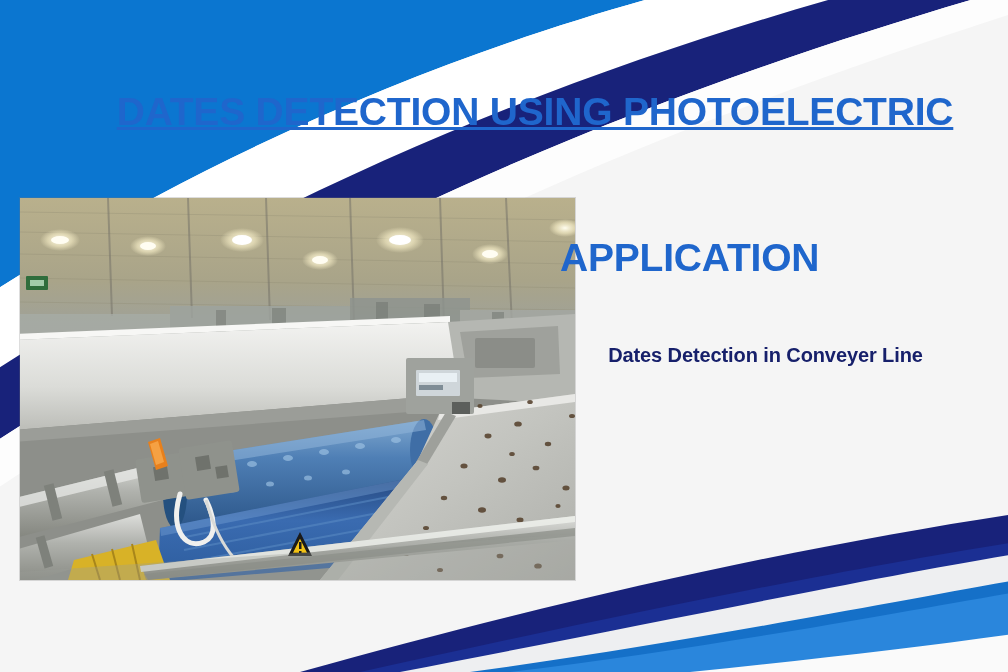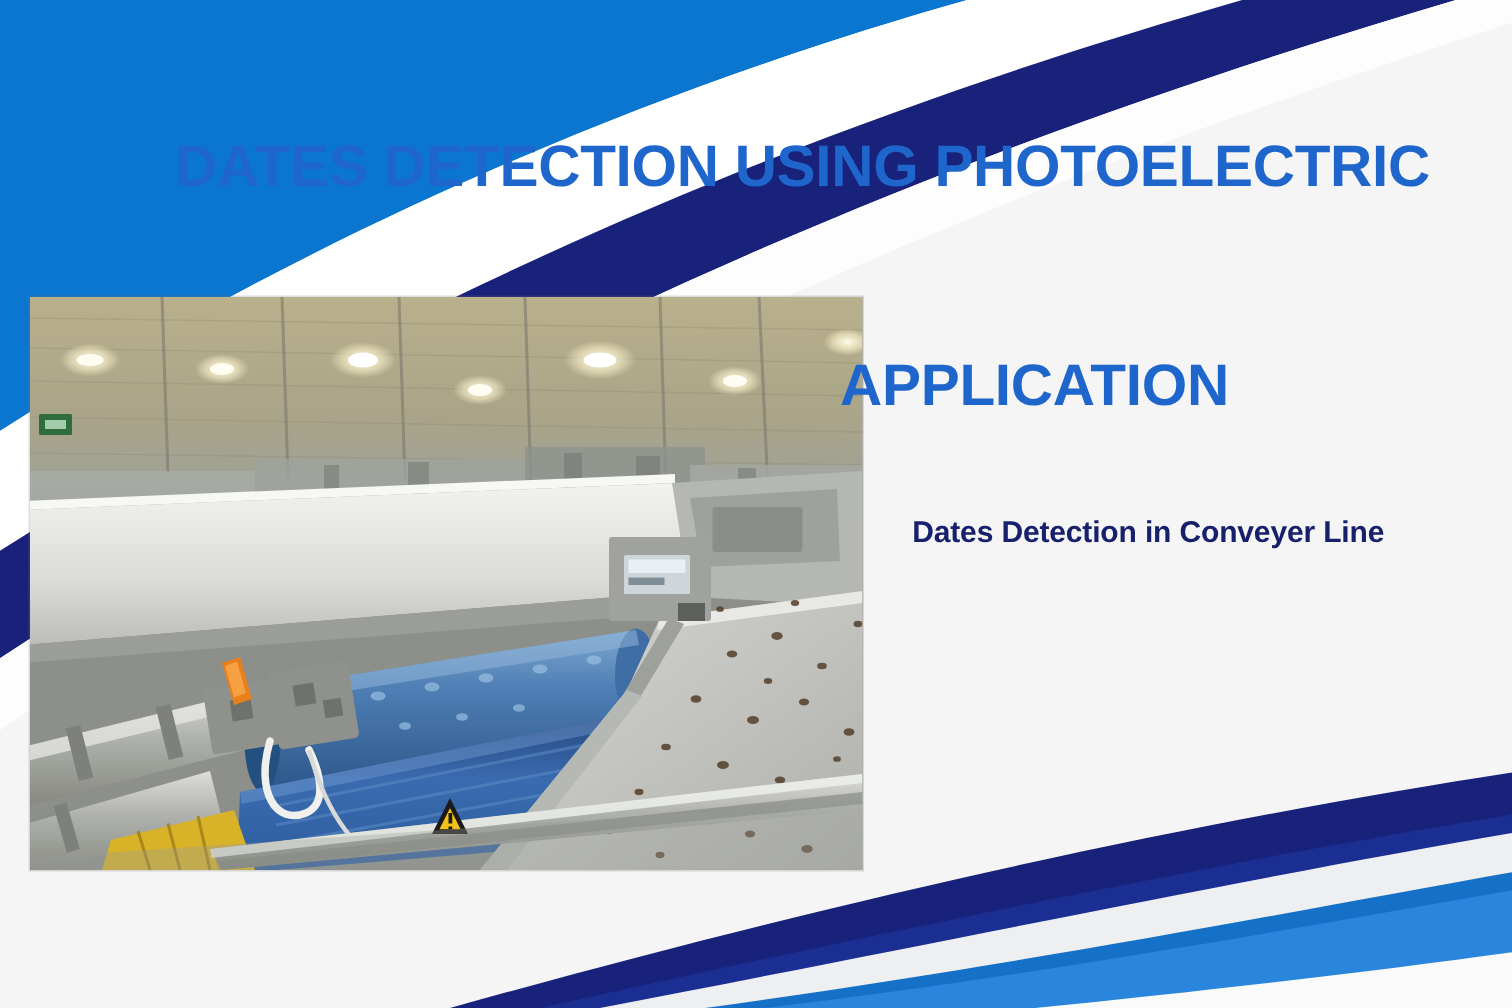--- a/index.html
+++ b/index.html
@@ -35,20 +35,21 @@
     left: 70px;
     top: 92px;
     width: 930px;
     text-align: center;
     font-size: 39px;
     font-weight: bold;
     letter-spacing: -0.2px;
     color: #1F66CC;
     line-height: 1.05;
     white-space: nowrap;
+    text-decoration: underline;
   }
 
   .title-second {
     position: absolute;
     left: 560px;
     top: 238px;
     width: 448px;
     text-align: left;
     font-size: 39px;
     font-weight: bold;

